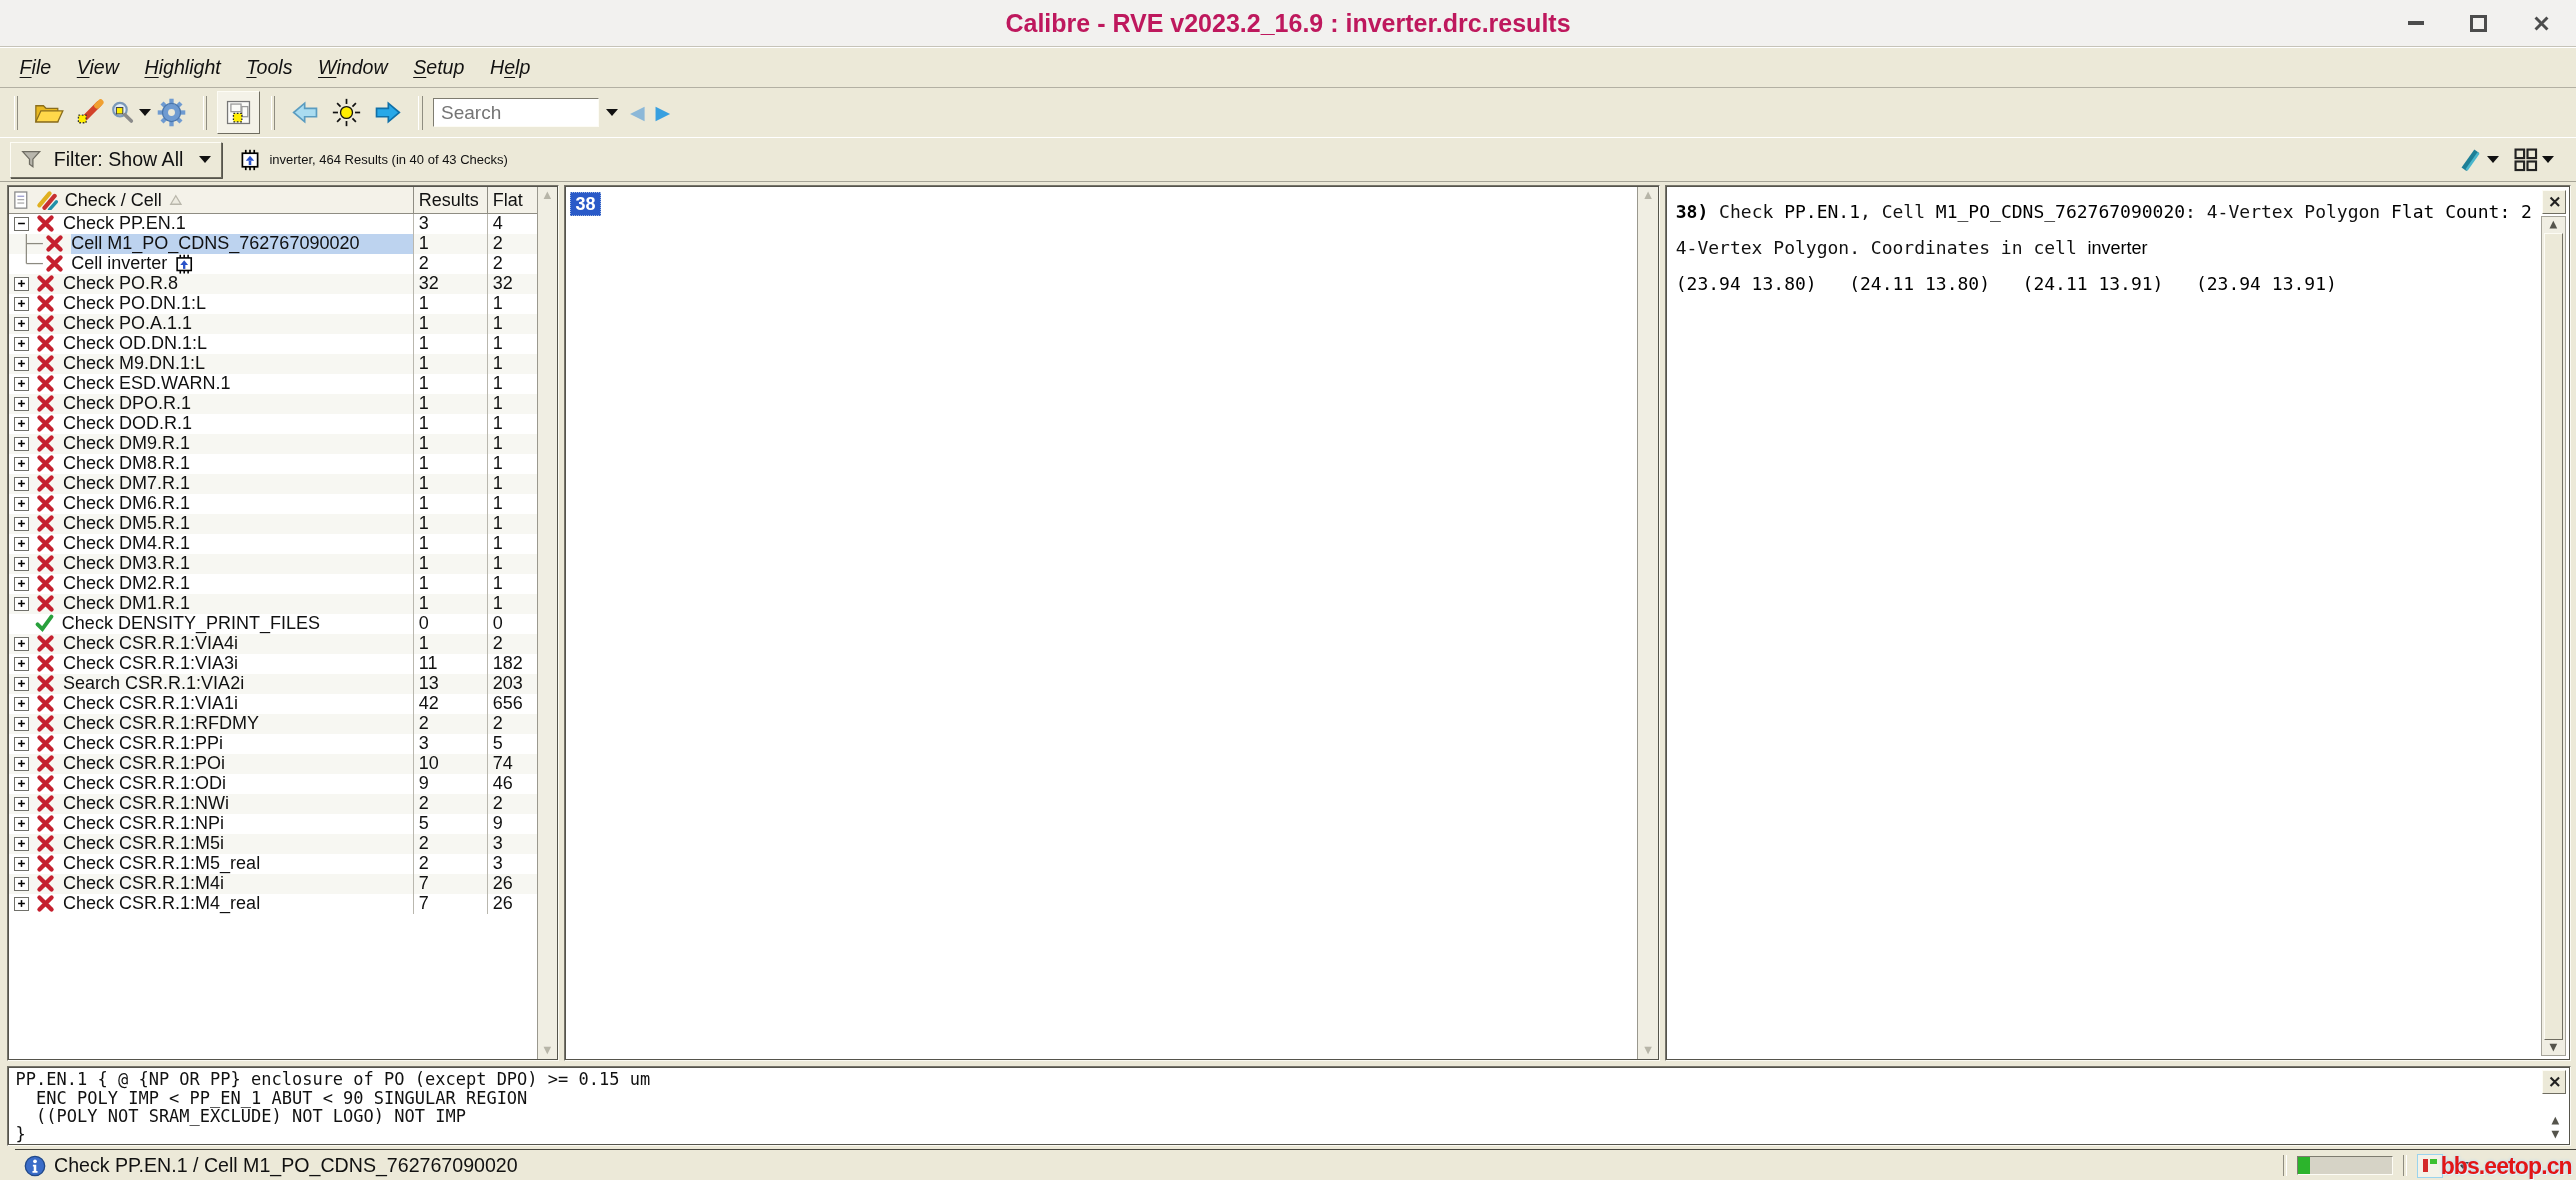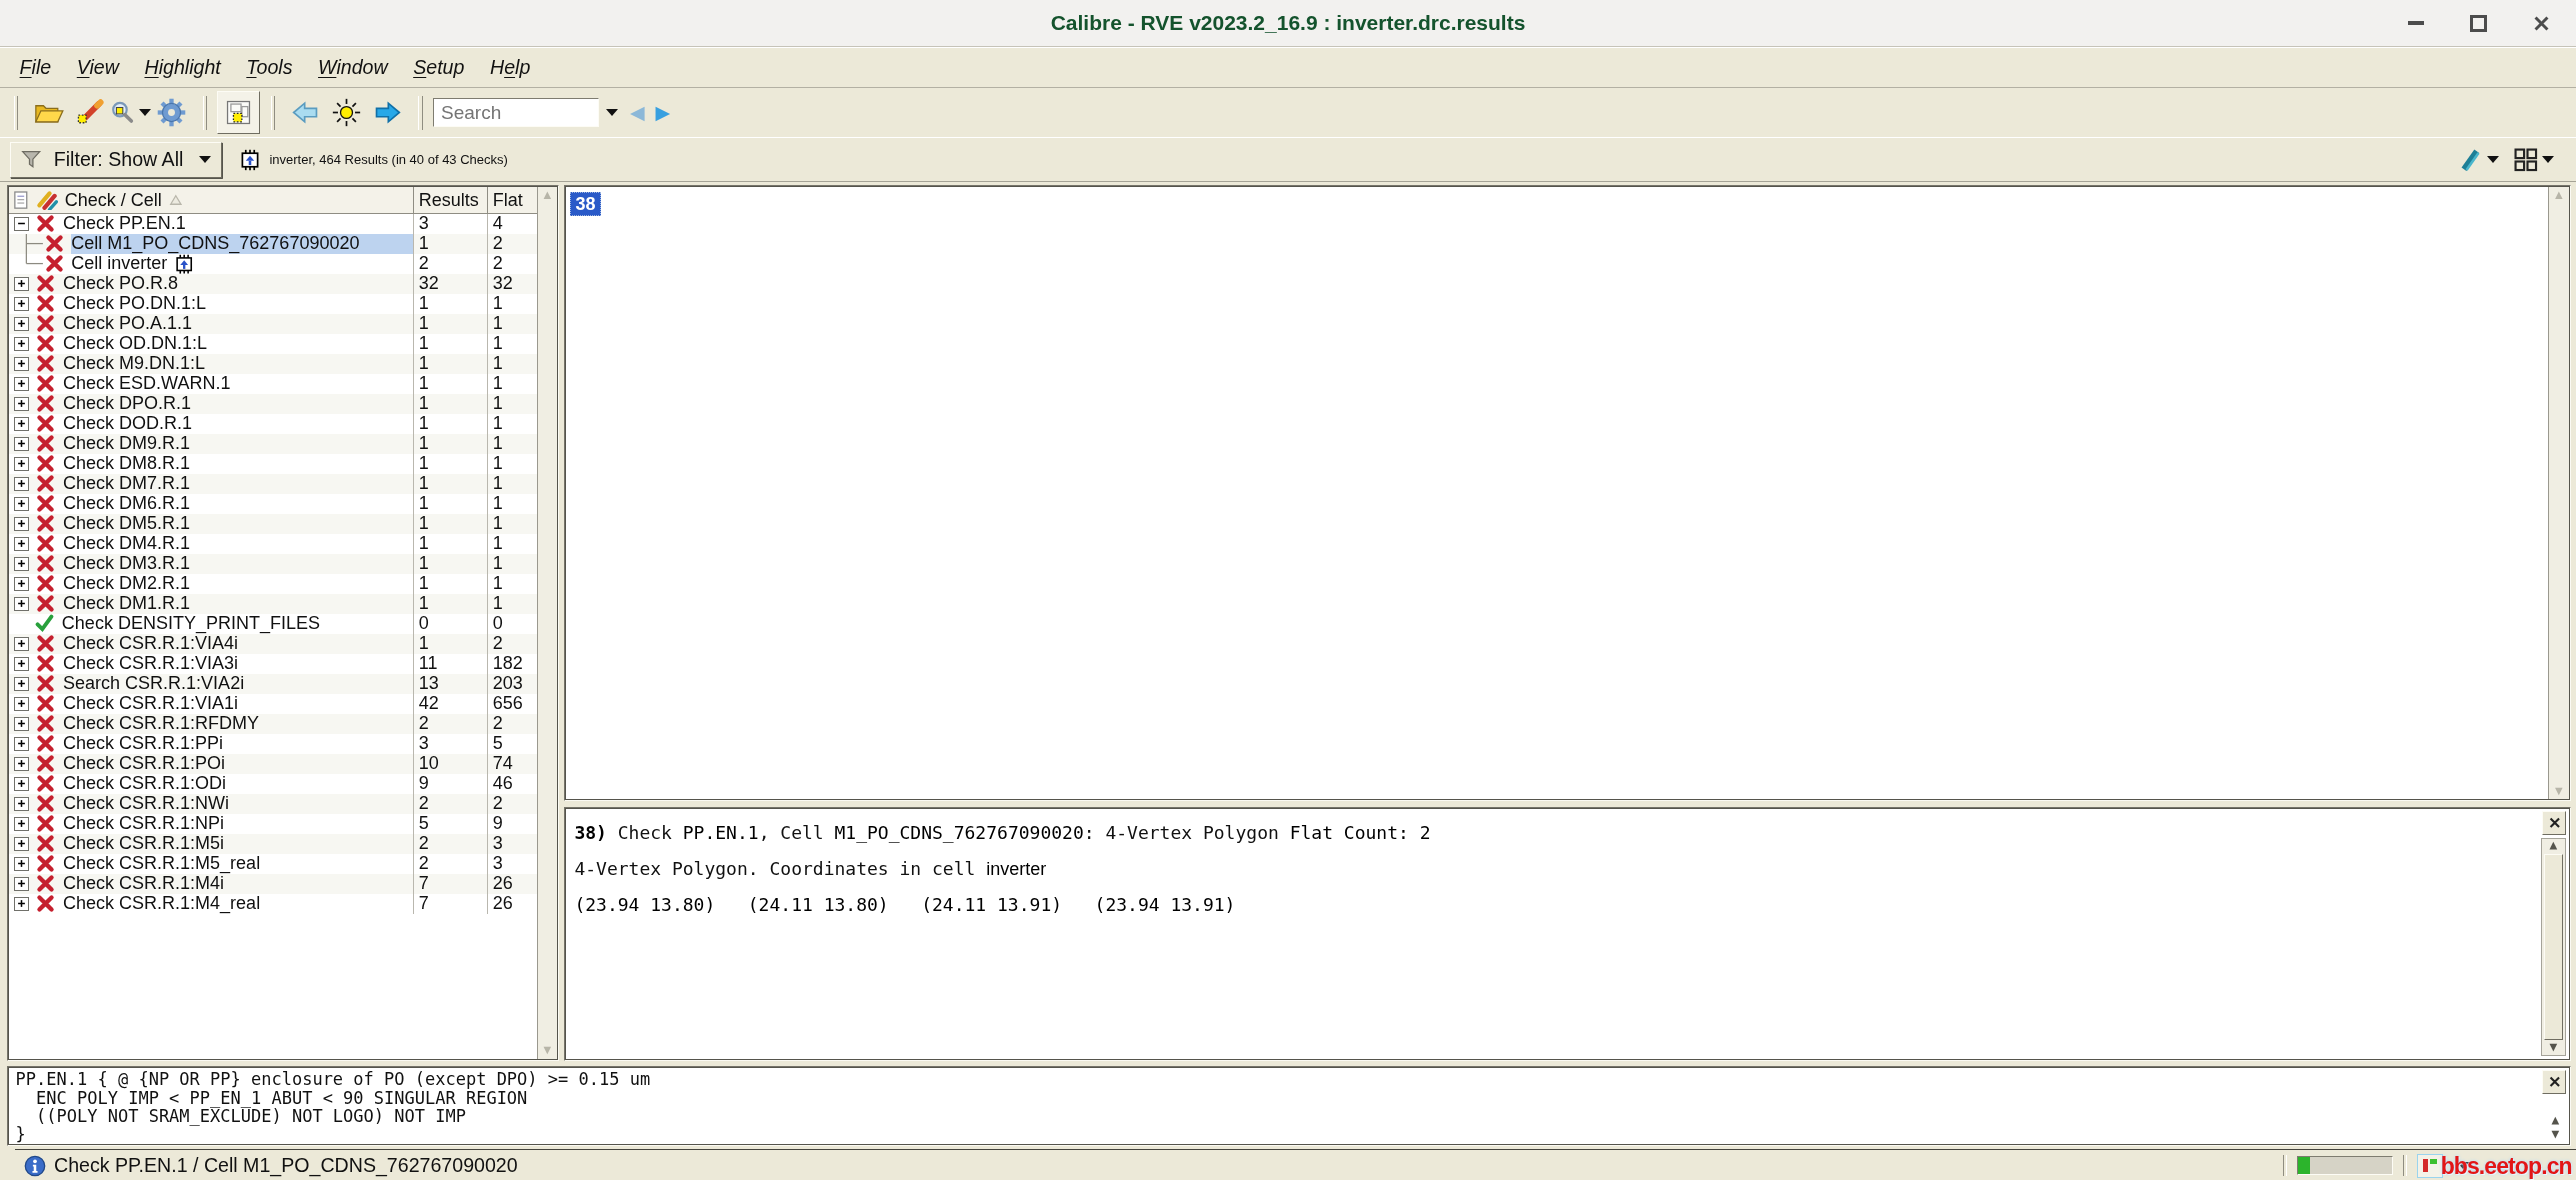--- a/index.html
+++ b/index.html
@@ -2,21 +2,21 @@
 <html style="font-size:13.6px"><head>
 <meta charset="utf-8">
 <style>
   html,body{margin:0;padding:0;width:2576px;height:1181px;overflow:hidden;
     font-family:"Liberation Sans",sans-serif;background:#ece9d8;color:#111;}
   .window{width:2576px;height:1181px;display:flex;flex-direction:column;}
 
   
   .titlebar{height:46px;flex:0 0 46px;background:#f2f1ef;position:relative;border-bottom:0.9px solid #c6c3b8;}
   .title{position:absolute;inset:0;display:flex;align-items:center;justify-content:center;
-    font-weight:bold;font-size:21px;color:#14532d;}
+    font-weight:bold;font-size:25px;color:#be185d;}
   .win-controls{position:absolute;right:22px;top:0;bottom:0;display:flex;gap:37px;align-items:center;}
   .wc{width:25.6px;height:25.6px;display:flex;align-items:center;justify-content:center;}
   .wc-min-bar{width:15.3px;height:3.4px;background:#4c4c4c;}
   .wc-max-box{width:11px;height:11px;border:3.4px solid #4c4c4c;}
 
   
   .menubar{height:39px;flex:0 0 39px;background:#ece9d8;display:flex;align-items:center;
     padding-left:6.8px;font-size:19.6px;border-top:0.9px solid #fff;}
   .menu-item{padding:3.4px 12.8px;cursor:default;font-style:italic;}
   .menu-item u{text-underline-offset:2.6px;}
@@ -63,21 +63,21 @@
   .toggle{width:12.8px;height:12.8px;flex:0 0 12.8px;border:0.9px solid #70706a;background:#fff;
     display:flex;align-items:center;justify-content:center;margin-right:7.7px;}
   .toggle-spacer{width:13.6px;flex:0 0 13.6px;margin-right:7.7px;}
   .sicon{width:19px;height:19px;flex:0 0 19px;margin-right:7.7px;display:flex;align-items:center;justify-content:center;}
   .connector{width:29px;height:24px;flex:0 0 29px;margin-left:1.7px;}
 
   .vscroll{width:19px;flex:0 0 19px;border-left:0.9px solid #9a988e;background:#f0eee3;
     display:flex;flex-direction:column;justify-content:space-between;align-items:center;padding:1.7px 0;}
   .sb-arrow{font-size:12.8px;color:#b7b5a8;line-height:1;}
 
-  .right-col{flex:1;display:flex;flex-direction:column;gap:5.1px;min-width:0;}
+  .right-col{flex:1;display:flex;flex-direction:row;gap:5.1px;min-width:0;}
   .results-pane{flex:1;min-height:0;display:flex;}
   .results-area{position:relative;}
   .result-chip{position:absolute;top:4.3px;left:4.3px;background:#2a5ac8;color:#fff;font-size:18px;
     font-weight:bold;padding:0.9px 4.3px;border:0.9px dotted #9db5e0;}
   .pane-scroll{position:absolute;right:0;top:0;bottom:0;width:20.4px;background:#f0eee3;
     border-left:0.9px solid #9a988e;display:flex;flex-direction:column;justify-content:space-between;align-items:center;padding:1.7px 0;}
 
   .detail-pane{flex:0 0 252px;display:flex;}
   .detail-area{position:relative;font-family:"DejaVu Sans Mono",monospace;font-size:18px;
     padding:6.8px 37px 0 8.5px;}

